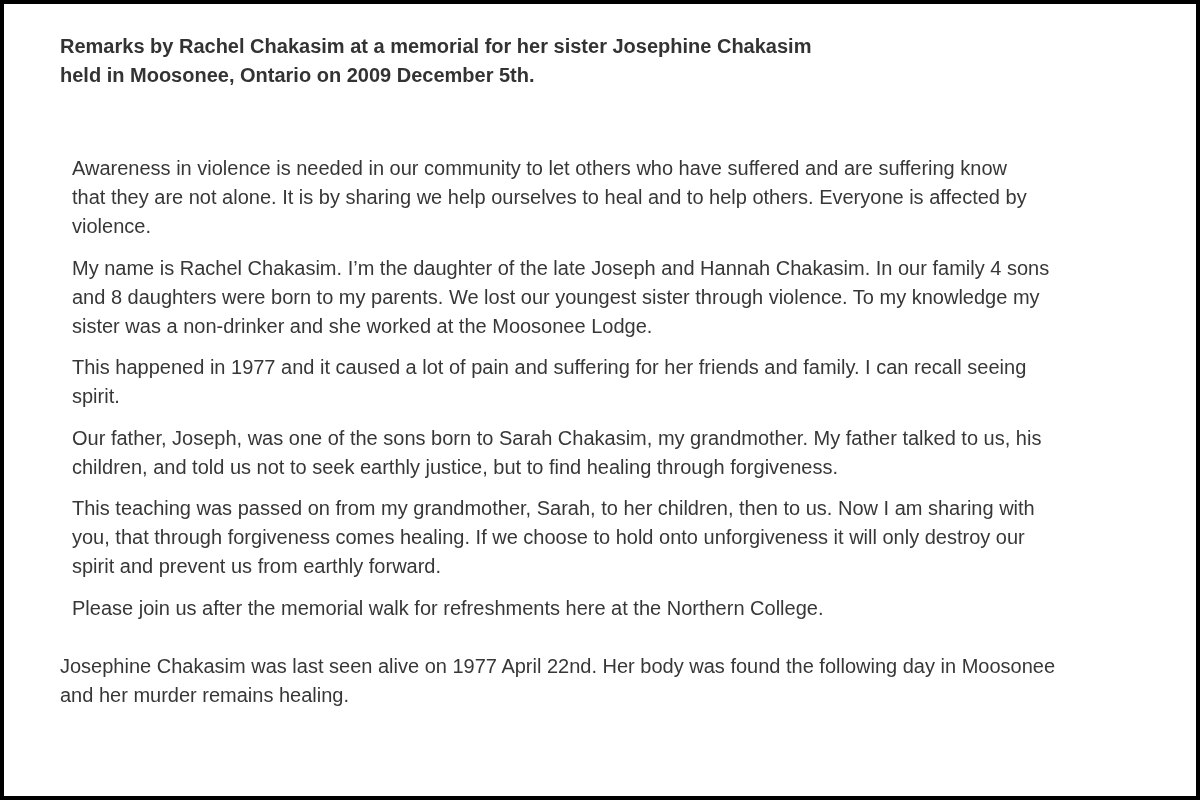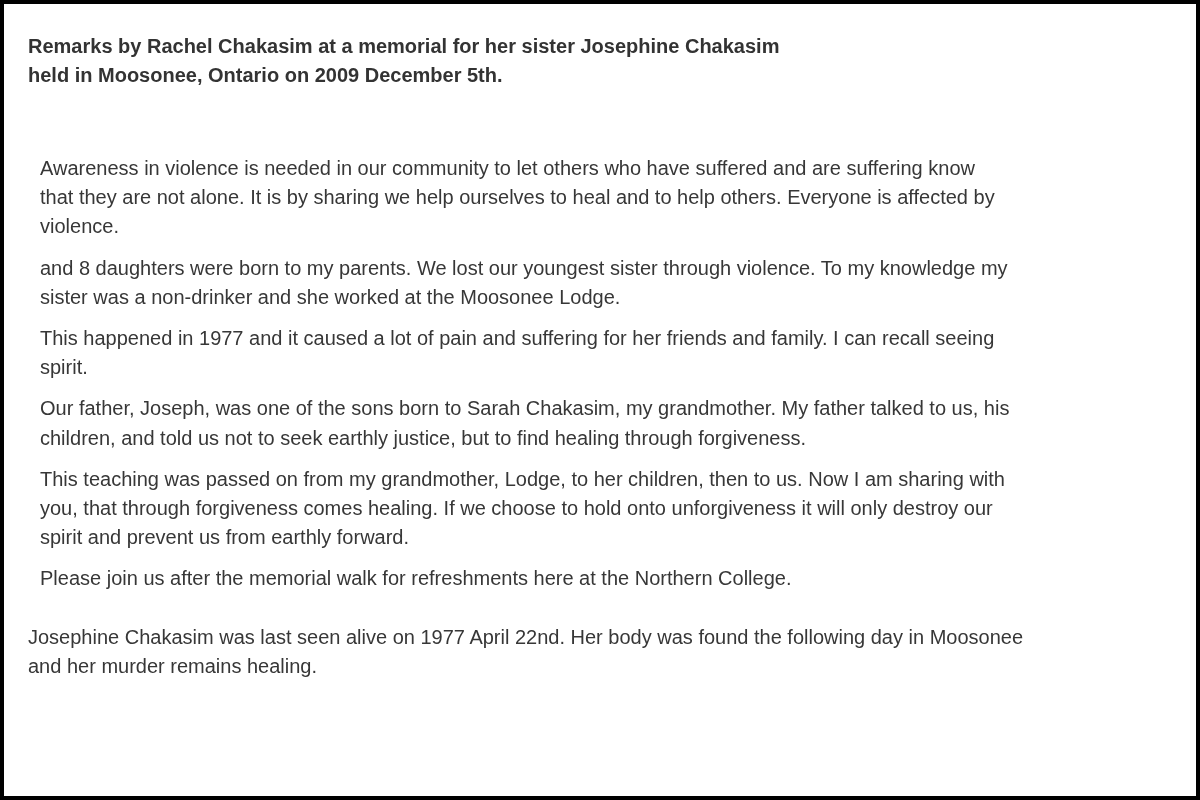--- a/index.html
+++ b/index.html
@@ -11,21 +11,21 @@
     width: 1200px;
     height: 800px;
     box-sizing: border-box;
     border: 4px solid #000000;
     background: #ffffff;
     font-family: "Liberation Sans", "DejaVu Sans", sans-serif;
     color: #373737;
     overflow: hidden;
   }
   .content {
-    padding: 28px 36px 0 24px;
+    padding: 28px 36px 0 56px;
   }
   .doc-header {
     font-size: 20px;
     font-weight: bold;
     line-height: 29px;
     color: #333333;
   }
   .doc-body {
     margin-top: 64px;
     font-size: 20px;
@@ -58,36 +58,37 @@
 
     <div class="doc-body">
 
       <div class="paragraph">
         <div class="text-line">Awareness in violence is needed in our community to let others who have suffered and are suffering know</div>
         <div class="text-line">that they are not alone. It is by sharing we help ourselves to heal and to help others. Everyone is affected by</div>
         <div class="text-line">violence.</div>
       </div>
 
       <div class="paragraph">
+        <div class="text-line">My name is Rachel Chakasim. I’m the daughter of the late Joseph and Hannah Chakasim. In our family 4 sons</div>
         <div class="text-line">and 8 daughters were born to my parents. We lost our youngest sister through violence. To my knowledge my</div>
         <div class="text-line">sister was a non-drinker and she worked at the Moosonee Lodge.</div>
       </div>
 
       <div class="paragraph">
         <div class="text-line">This happened in 1977 and it caused a lot of pain and suffering for her friends and family. I can recall seeing</div>
         <div class="text-line">spirit.</div>
       </div>
 
       <div class="paragraph">
         <div class="text-line">Our father, Joseph, was one of the sons born to Sarah Chakasim, my grandmother. My father talked to us, his</div>
         <div class="text-line">children, and told us not to seek earthly justice, but to find healing through forgiveness.</div>
       </div>
 
       <div class="paragraph">
-        <div class="text-line">This teaching was passed on from my grandmother, Lodge, to her children, then to us. Now I am sharing with</div>
+        <div class="text-line">This teaching was passed on from my grandmother, Sarah, to her children, then to us. Now I am sharing with</div>
         <div class="text-line">you, that through forgiveness comes healing. If we choose to hold onto unforgiveness it will only destroy our</div>
         <div class="text-line">spirit and prevent us from earthly forward.</div>
       </div>
 
 
       <div class="paragraph">
         <div class="text-line">Please join us after the memorial walk for refreshments here at the Northern College.</div>
       </div>
 
     </div>

